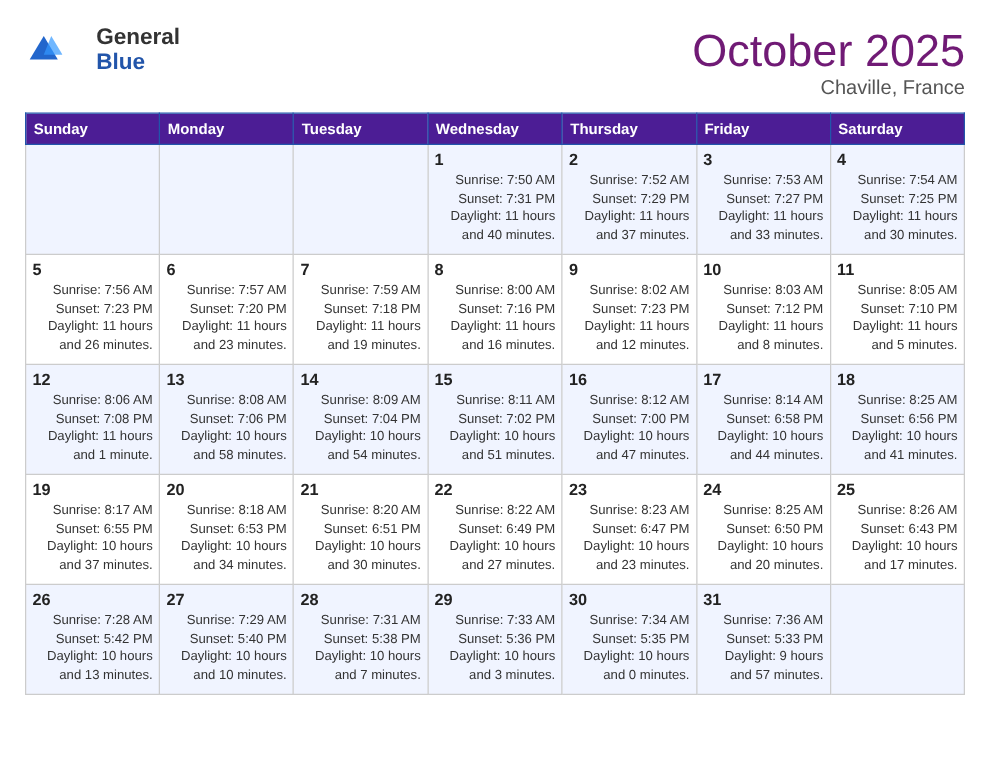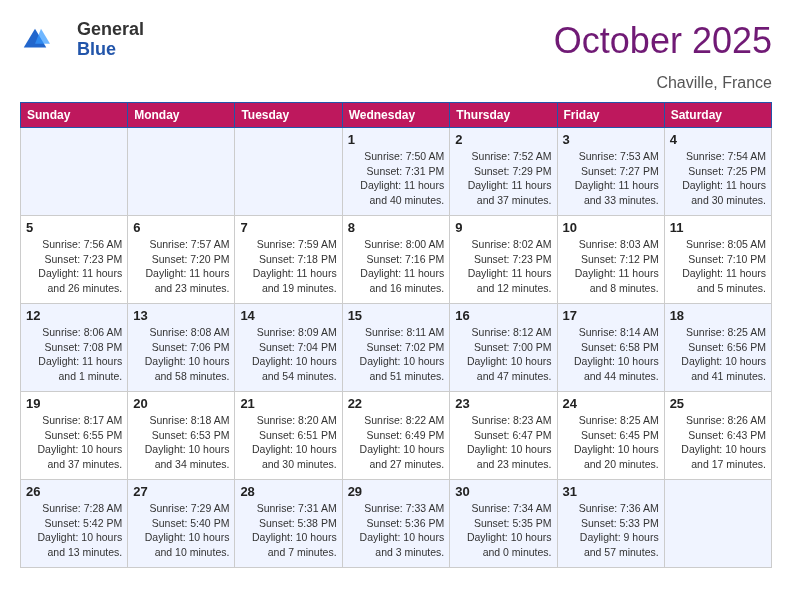--- a/index.html
+++ b/index.html
@@ -45,29 +45,28 @@
       text-align: right;
     }
     .month-title {
       font-size: 36px;
       font-weight: normal;
       color: #701a75;
     }
     .location-title {
       font-size: 16px;
       color: #555;
-      margin-top: 12px;
     }
     .calendar {
       width: 100%;
       border-collapse: collapse;
       font-size: 11px;
     }
     .calendar th {
-      background-color: #be185d;
+      background-color: #4c1d95;
       color: #fff;
       text-align: left;
       padding: 5px 6px;
       font-size: 12px;
       font-weight: bold;
       border: 1px solid #2255aa;
     }
     .calendar td {
       border: 1px solid #ccc;
       vertical-align: top;
@@ -299,21 +298,21 @@
         <td>
           <span class="day-number">23</span>
           <div class="day-info">Sunrise: 8:23 AM
 Sunset: 6:47 PM
 Daylight: 10 hours
 and 23 minutes.</div>
         </td>
         <td>
           <span class="day-number">24</span>
           <div class="day-info">Sunrise: 8:25 AM
-Sunset: 6:45 PM
+Sunset: 6:50 PM
 Daylight: 10 hours
 and 20 minutes.</div>
         </td>
         <td>
           <span class="day-number">25</span>
           <div class="day-info">Sunrise: 8:26 AM
 Sunset: 6:43 PM
 Daylight: 10 hours
 and 17 minutes.</div>
         </td>

